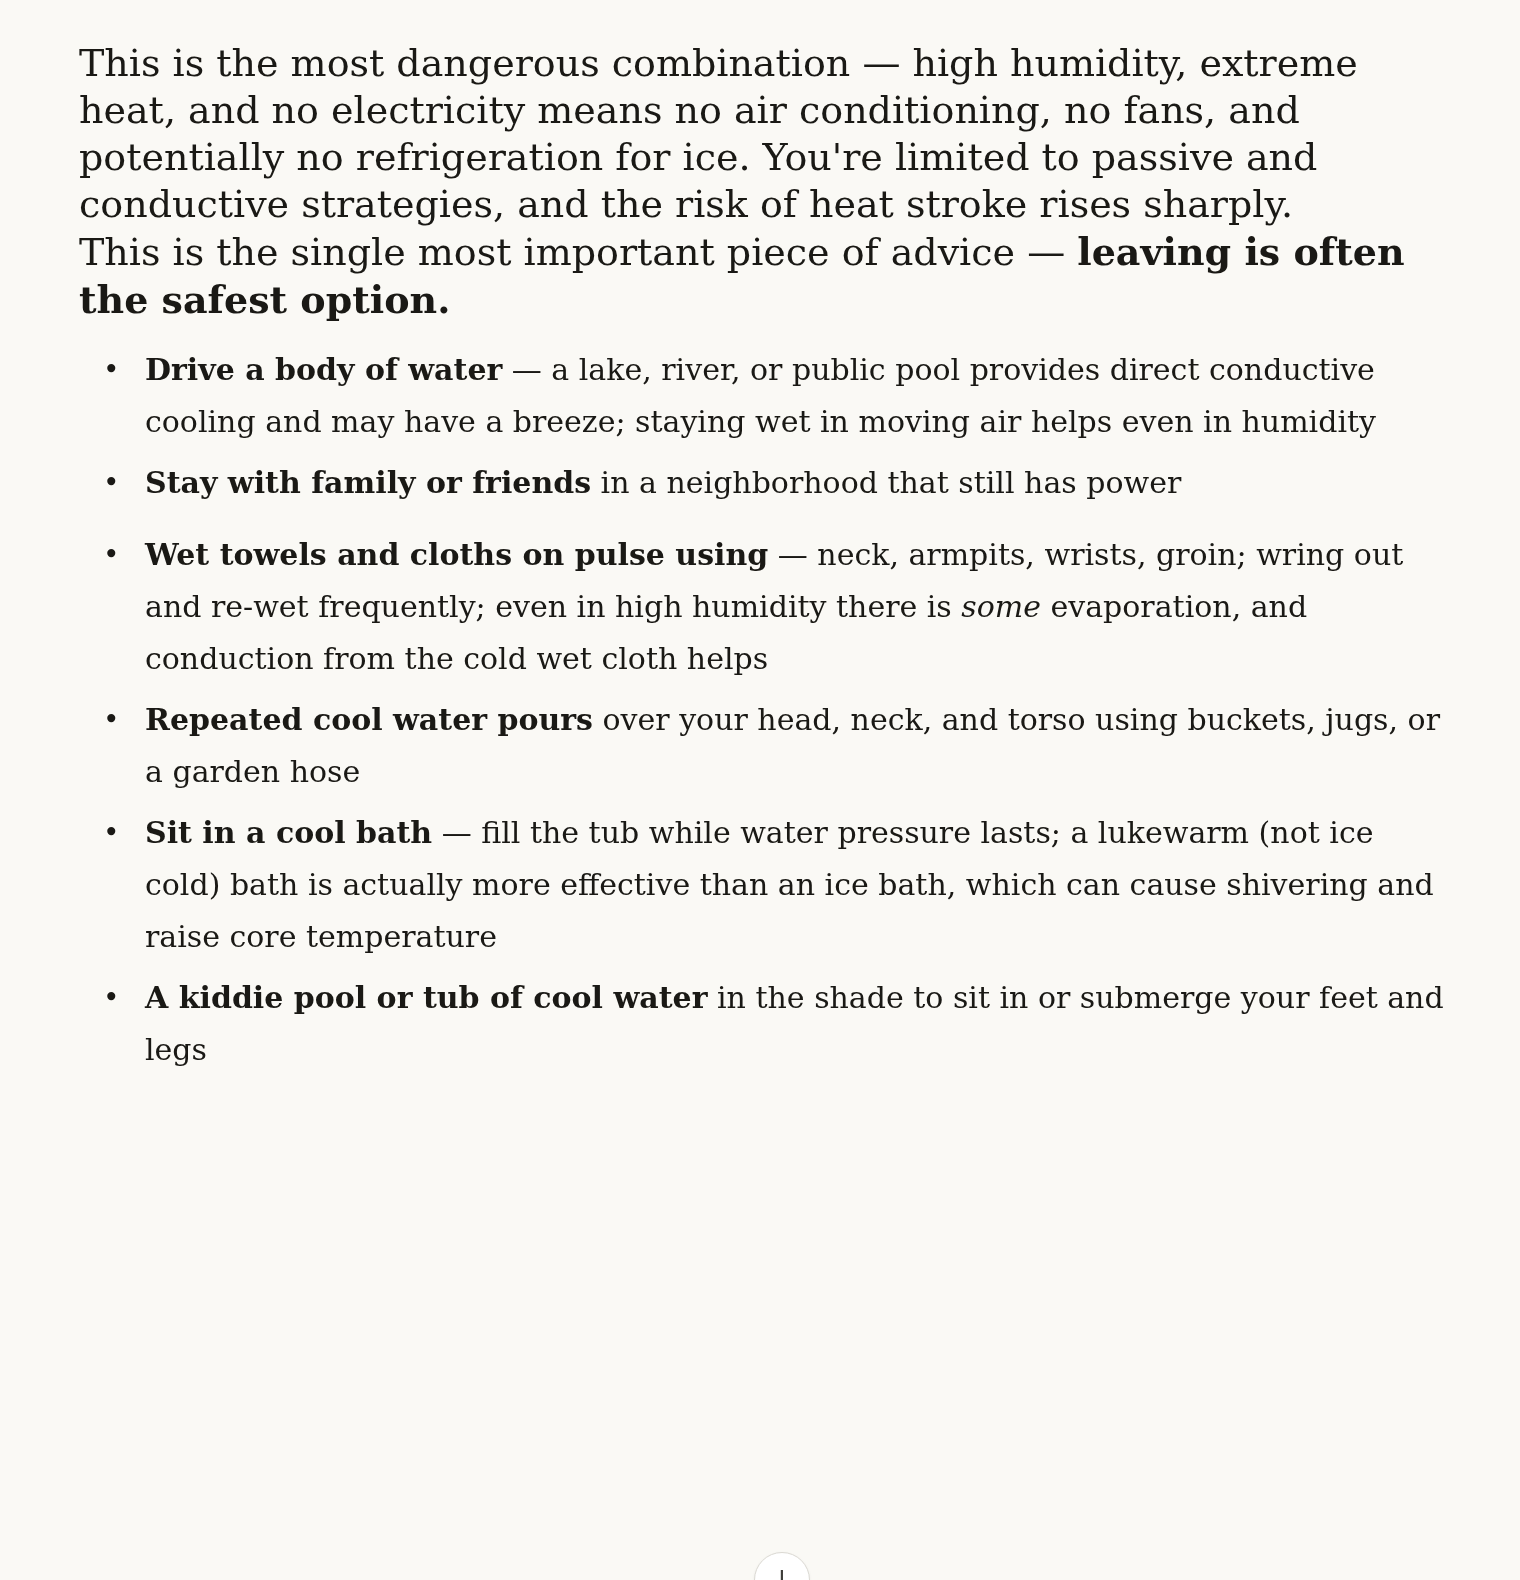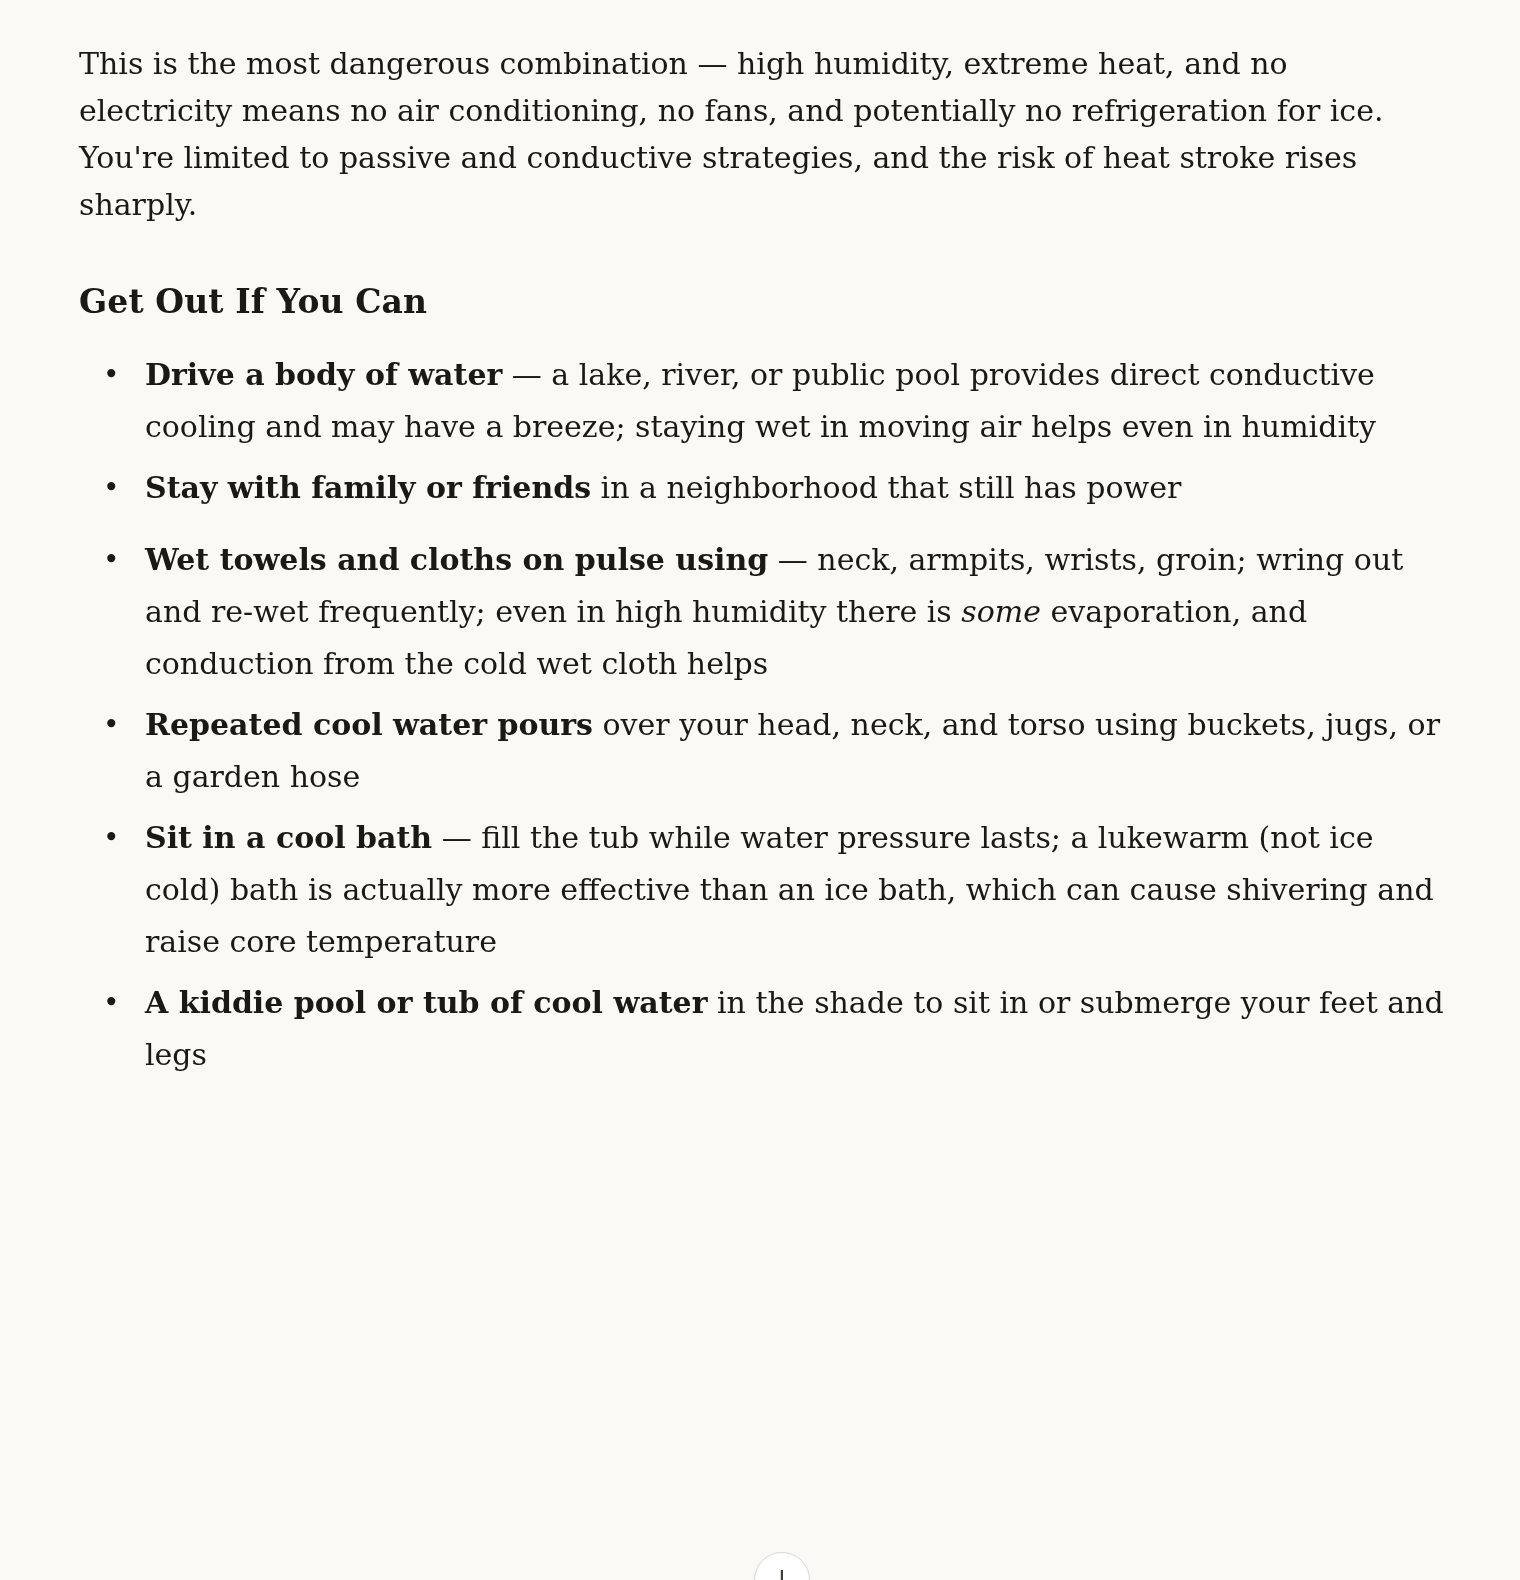--- a/index.html
+++ b/index.html
@@ -17,21 +17,21 @@
   }
   .content {
     box-sizing: border-box;
     width: 1520px;
     padding: 40px 72px 0 79px;
   }
   .prose {
     max-width: 1372px;
   }
   p.body-paragraph {
-    font-size: 30px;
+    font-size: 38px;
     line-height: 47px;
     margin: 0;
   }
   h3.section-heading {
     font-size: 33px;
     line-height: 43px;
     font-weight: 700;
     margin: 52px 0 26px 0;
     letter-spacing: 0.1px;
   }
@@ -81,22 +81,22 @@
   }
 </style>
 </head>
 <body>
 
 <div class="content">
   <div class="prose">
 
     <p class="body-paragraph">This is the most dangerous combination — high humidity, extreme heat, and no electricity means no air conditioning, no fans, and potentially no refrigeration for ice. You're limited to passive and conductive strategies, and the risk of heat stroke rises sharply.</p>
 
-    <h3 class="section-heading">Get Out If You Can</h3>
 
+    <p class="body-paragraph"><span>This is the single most important piece of advice — </span><strong>leaving is often the safest option.</strong></p>
 
     <ul class="bullet-list">
       <li><strong>Drive a body of water</strong><span> — a lake, river, or public pool provides direct conductive cooling and may have a breeze; staying wet in moving air helps even in humidity</span></li>
       <li><strong>Stay with family or friends</strong><span> in a neighborhood that still has power</span></li>
     </ul>
 
 
     <ul class="bullet-list">
       <li><strong>Wet towels and cloths on pulse using</strong><span> — neck, armpits, wrists, groin; wring out and re-wet frequently; even in high humidity there is </span><em>some</em><span> evaporation, and conduction from the cold wet cloth helps</span></li>
       <li><strong>Repeated cool water pours</strong><span> over your head, neck, and torso using buckets, jugs, or a garden hose</span></li>

